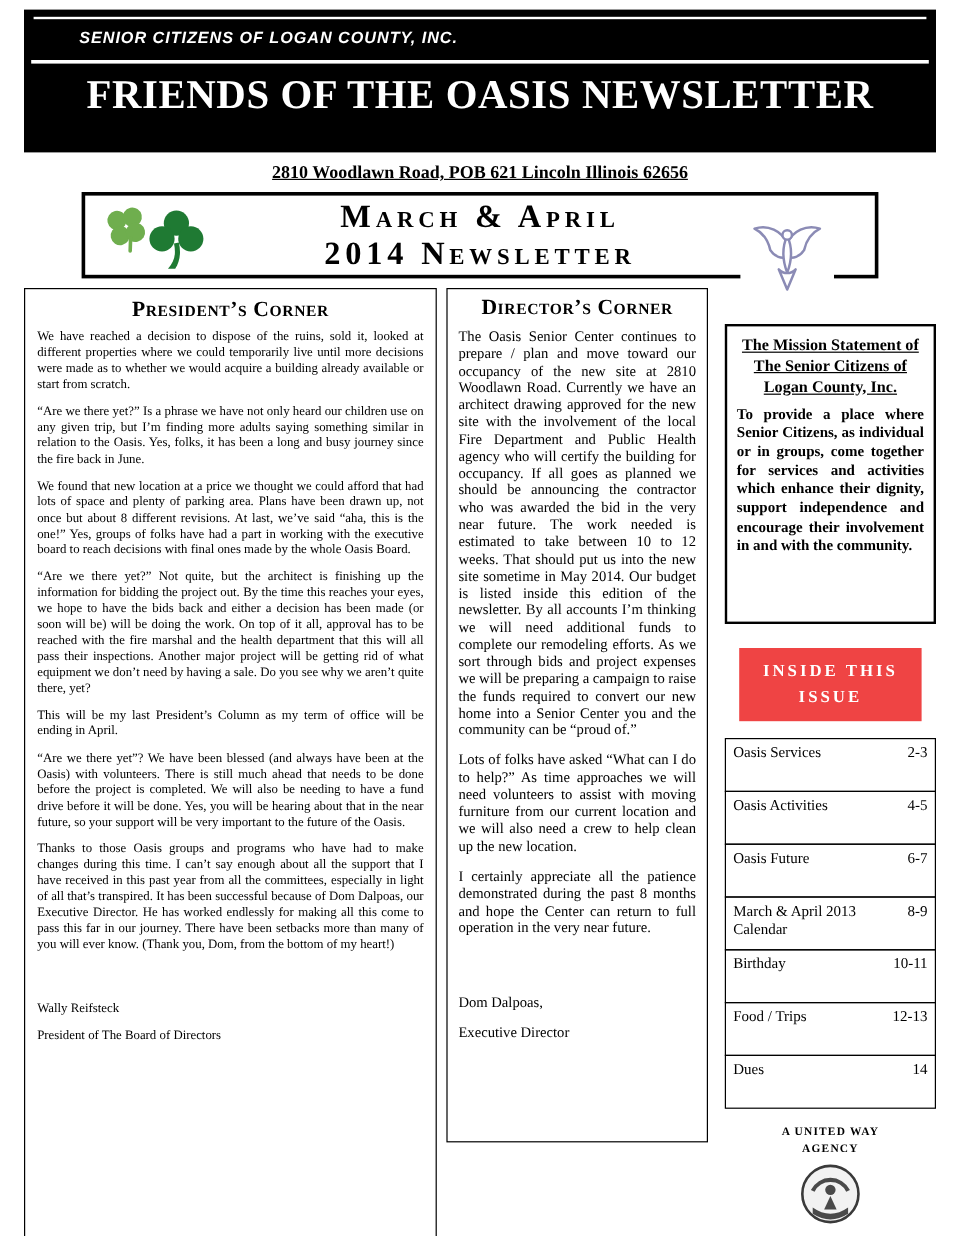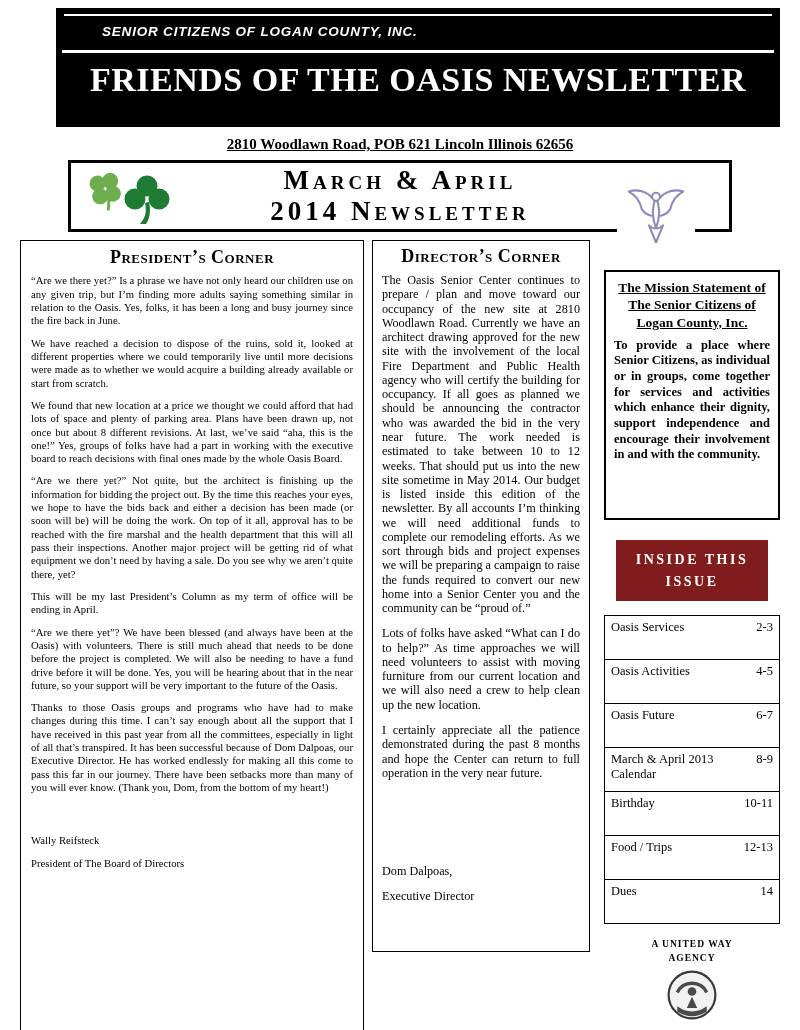--- a/index.html
+++ b/index.html
@@ -5,21 +5,21 @@
   * { margin:0; padding:0; box-sizing:border-box; }
   html,body { background:#fff; }
   body {
     width:800px; height:1030px;
     font-family:"Liberation Serif", serif;
     color:#000;
   }
   .page { width:800px; height:1030px; padding:8px 20px 0; overflow:hidden; position:relative; background:#fff; }
 
   
-  .masthead { background:#000; color:#fff; padding:4px 6px 0;margin-left:36px; }
+  .masthead { background:#000; color:#fff; padding:4px 6px 0; }
   .mast-rule { height:2px; background:#fff; margin:2px 2px; }
   .mast-rule.mid { height:3px; margin:4px 0 0; }
   .org {
     font-family:"Liberation Sans", sans-serif;
     font-style:italic; font-weight:bold;
     font-size:13.5px; letter-spacing:.8px;
     padding:6px 0 7px 40px;
   }
   .main-title {
     text-align:center; font-weight:bold;
@@ -61,33 +61,33 @@
   .col-left p { margin-bottom:9px; }
   .sig-name-left { margin-top:40px; margin-bottom:12px; }
   .sig-title-left { margin-bottom:0; }
 
   .col-mid {
     width:218px; border:1px solid #000; margin-left:8px;
     padding:4px 9px 8px; height:712px;
     font-size:12.2px; line-height:1.17; text-align:justify;
   }
   .col-mid p { margin-bottom:11px; }
-  .sig-name-mid { margin-top:84px; margin-bottom:14px; }
+  .sig-name-mid { margin-top:48px; margin-bottom:14px; }
 
   .col-right { width:176px; margin-left:14px; padding-top:30px; }
 
   .mission {
     border:2px solid #000; padding:7px 8px 10px;
     font-weight:bold; min-height:250px;
   }
   .mission-head { text-align:center; font-size:13.5px; line-height:1.28; margin-bottom:7px;text-decoration:underline; }
   .mission-body { font-size:12.5px; text-align:justify; line-height:1.25; }
 
   .inside-box {
-    background:#7f1d1d; color:#fff;
+    background:#ef4444; color:#fff;
     margin:20px 12px 14px; padding:9px 2px;
     text-align:center; font-weight:bold;
     font-size:14px; letter-spacing:2.5px; line-height:1.55;
   }
 
   .toc { margin-top:2px; }
   .toc-row {
     border:1px solid #000; margin-top:-1px;
     min-height:45px; padding:4px 6px;
     display:flex; justify-content:space-between; gap:6px;
@@ -150,22 +150,22 @@
           <circle cx="35" cy="12.5" r="4.2"></circle>
         </g>
       </svg>
     </span>
   </div>
 
   <div class="columns">
 
     <section class="col-left">
       <h2>President’s Corner</h2>
+      <p>We have reached a decision to dispose of the ruins, sold it, looked at different properties where we could temporarily live  until more decisions were made as to whether we would acquire a building already available or start from scratch.</p>
       <p>“Are we there yet?”  Is a phrase we have not only heard our children use on any given trip, but I’m finding more adults saying something similar in relation to the Oasis.  Yes, folks, it has been a long and busy journey since the fire back in June.</p>
-      <p>We have reached a decision to dispose of the ruins, sold it, looked at different properties where we could temporarily live  until more decisions were made as to whether we would acquire a building already available or start from scratch.</p>
       <p>We found that new location at a price we thought we could afford that had lots of space and plenty of parking area.  Plans have been drawn up, not once but about 8 different revisions.  At last, we’ve said “aha, this is the one!”  Yes, groups of folks have had a part in working with the executive board to reach decisions  with final ones made by the whole Oasis Board.</p>
       <p>“Are we there yet?”  Not quite, but the architect is finishing up the information for bidding the project out.  By the time this reaches your eyes, we hope to have the bids back and either a decision has been made (or soon will be) will be doing the work.  On top of it all, approval has to be reached with the fire marshal and the health department that this will all pass their inspections.  Another major project will be getting rid of what equipment we don’t need by having a sale.  Do you see why we aren’t quite there, yet?</p>
       <p>This will be my last President’s Column as my term of office will be ending in April.</p>
       <p>“Are we there yet”?  We have been blessed (and always have been at the Oasis) with volunteers.  There is still much ahead that needs to be done before the project is completed.  We will also be needing to have a fund drive before it will be done.  Yes, you will be hearing about that in the near future, so your support will be very important to the future of the Oasis.</p>
       <p>Thanks to those Oasis groups and programs who have had to make changes during this time.  I can’t say enough about all the support that I have received in this past year from all the committees, especially in light of all that’s transpired.  It has been successful because of Dom Dalpoas, our Executive Director.  He has worked endlessly for making all this come to pass this far in our journey.  There have been setbacks more than many of you will ever know.  (Thank you, Dom, from the bottom of my heart!)</p>
       <p class="sig-name-left">Wally Reifsteck</p>
       <p class="sig-title-left">President of The Board of Directors</p>
     </section>
 
     <section class="col-mid">

